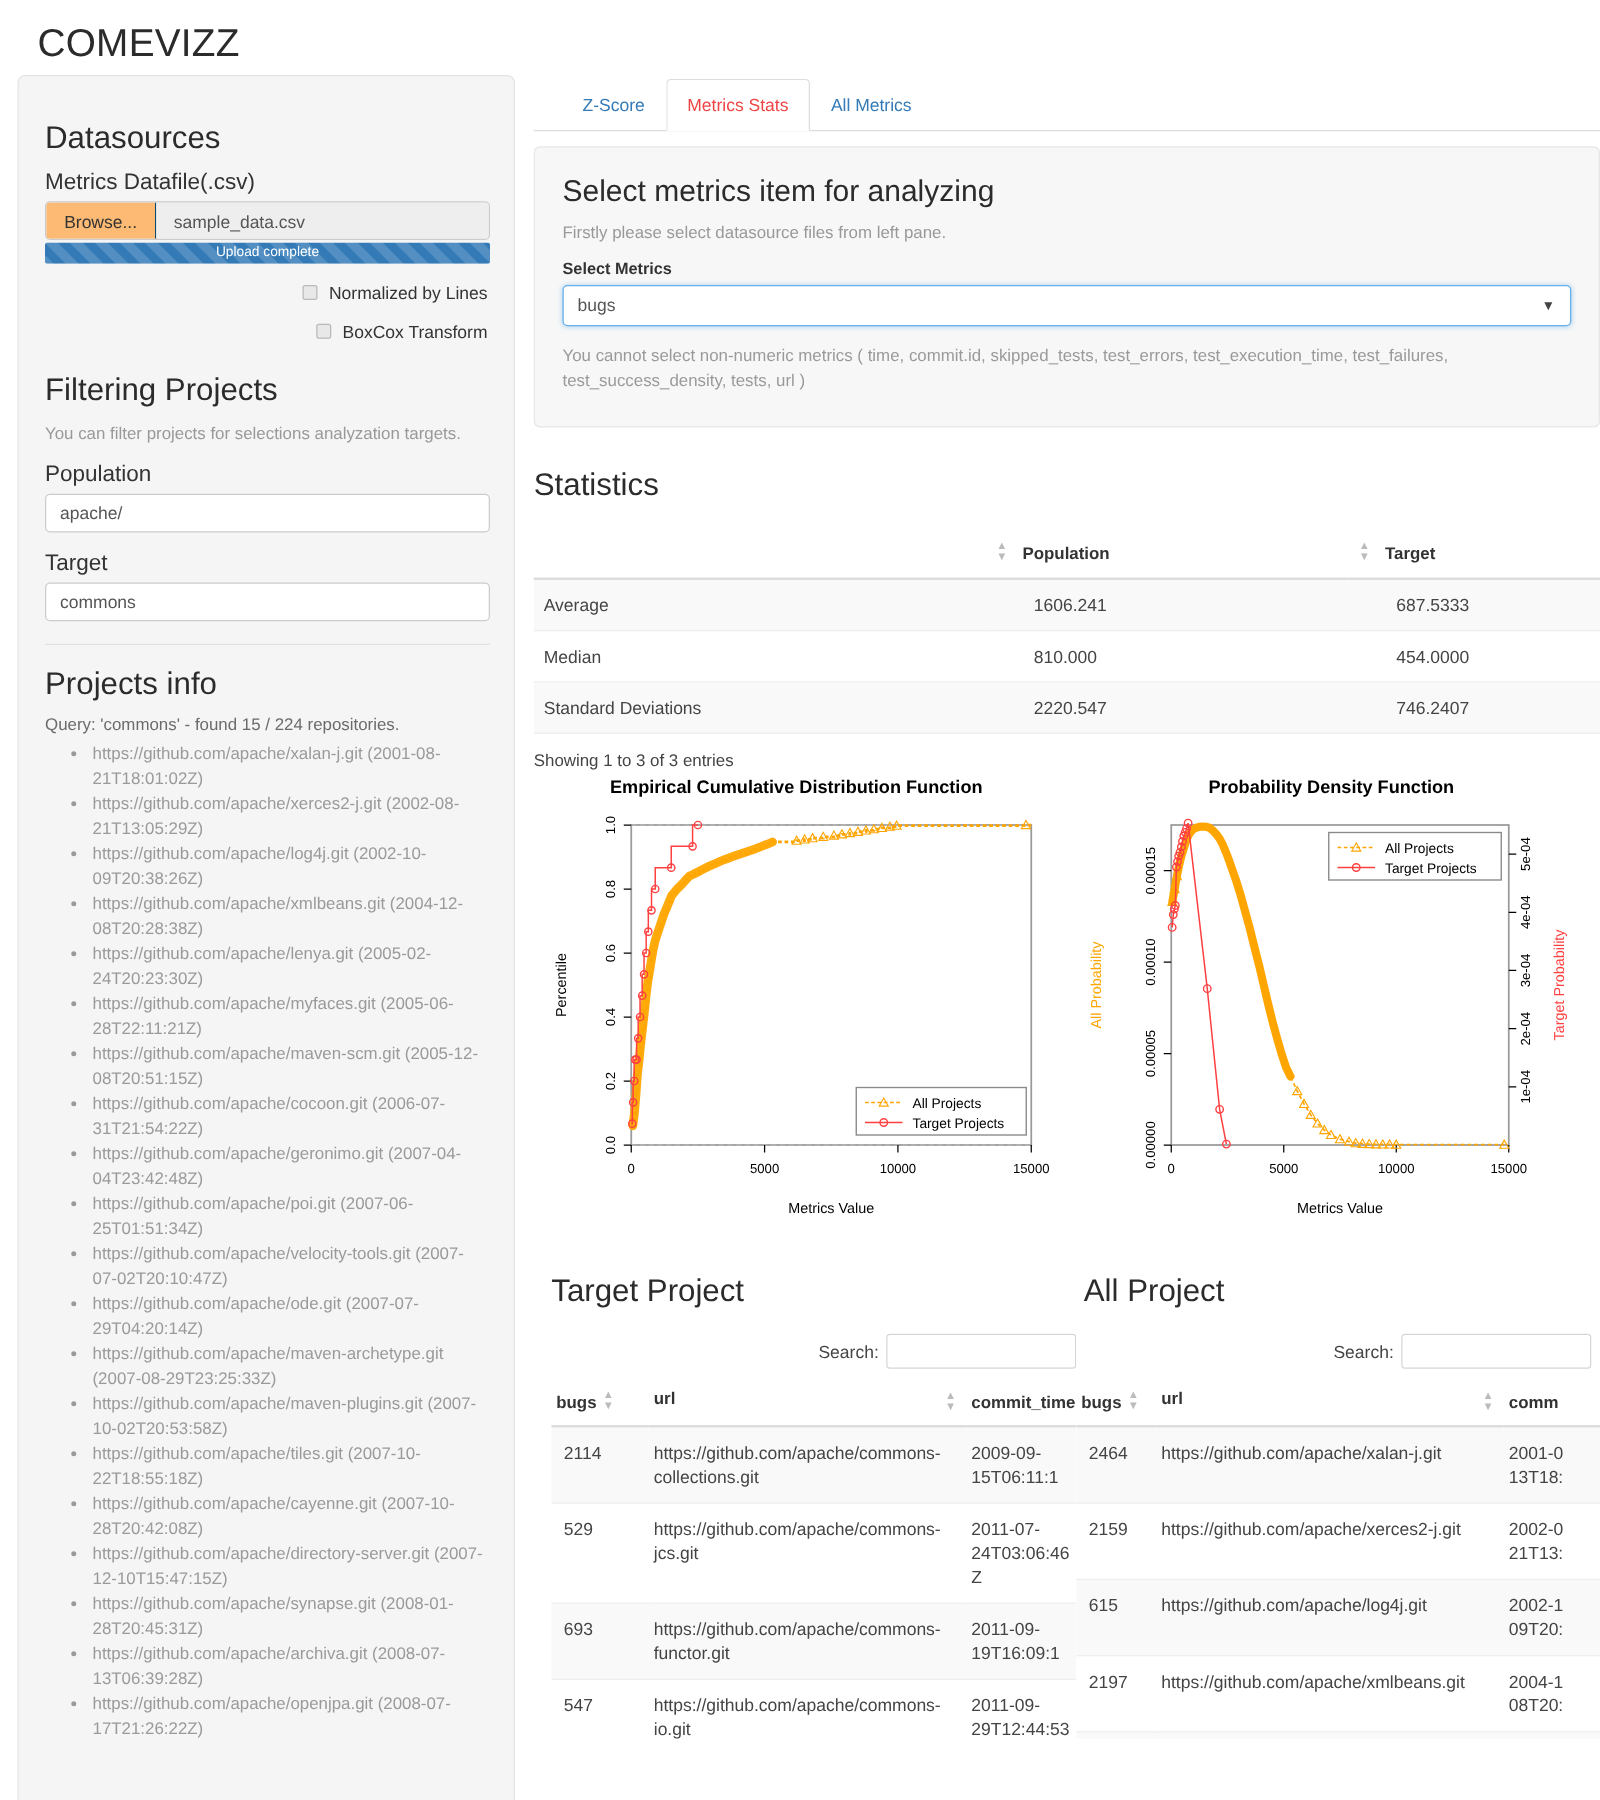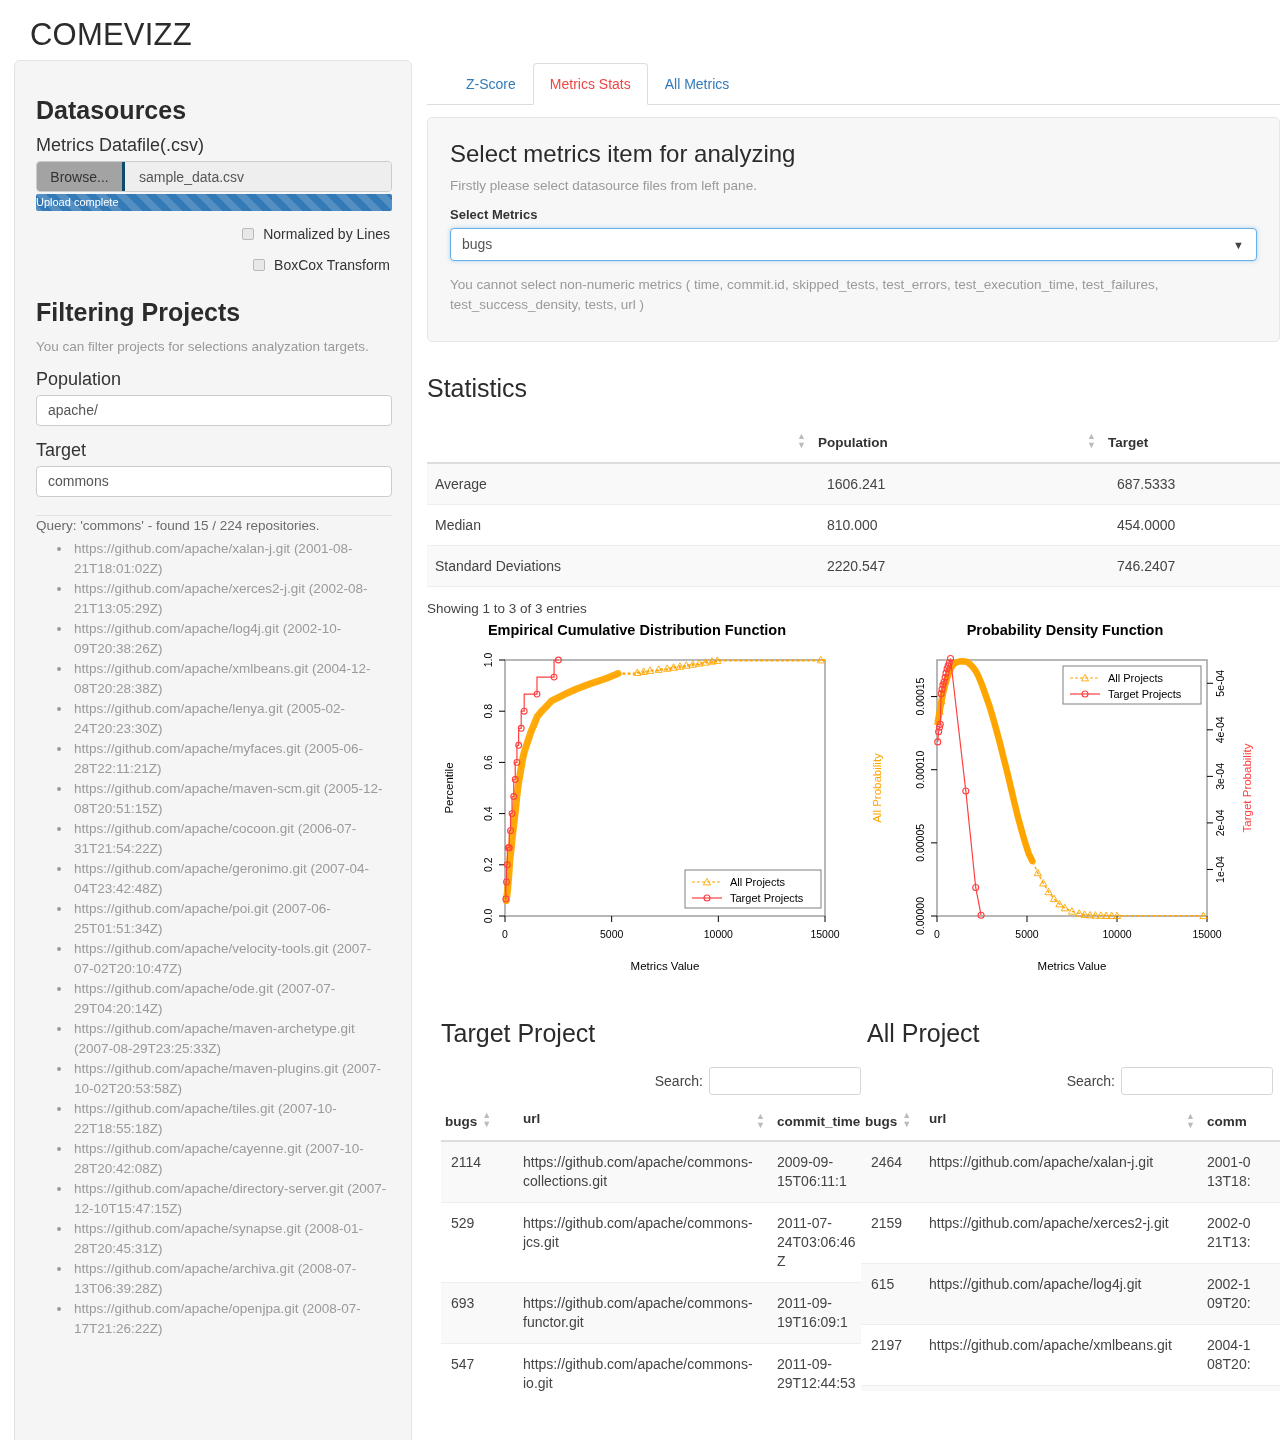--- a/index.html
+++ b/index.html
@@ -24,48 +24,48 @@
   .sidebar {
     position: absolute; left: 14px; top: 60px;
     width: 398px; height: 1395px;
     background: #f5f5f5;
     border: 1px solid #e3e3e3;
     border-radius: 6px;
     padding: 18px 21px 0 21px;
     overflow: hidden;
   }
   .sb-h2 {
-    font-size: 25px; font-weight: 700; color: #2b2b2b;
+    font-size: 25px; font-weight: 400; color: #2b2b2b;
     margin: 16px 0 10px 0; line-height: 30px;
   }
   .sb-label {
     font-size: 18px; font-weight: normal; color: #333;
     margin-bottom: 5px; display: block;
   }
   .file-row { display: flex; width: 356px; height: 31px;
     border: 1px solid #cccccc; border-radius: 4px; overflow: hidden;
     background: #eeeeee; }
   .file-btn {
-    width: 88px; background: #a3a3a3; border-right: 3px solid #0c4a6e;
+    width: 88px; background: #fdba74; border-right: 1px solid #0c4a6e;
     font-size: 14px; color: #333; display: flex; align-items: center;
     justify-content: center;
   }
   .file-name {
     flex: 1; font-size: 14px; color: #555; display: flex;
     align-items: center; padding-left: 14px; background:#eeeeee;
   }
   .progress {
     width: 356px; height: 17px; margin-top: 2px;
     background-color: #337ab7;
     background-image: linear-gradient(45deg,
       rgba(255,255,255,.16) 25%, transparent 25%,
       transparent 50%, rgba(255,255,255,.16) 50%,
       rgba(255,255,255,.16) 75%, transparent 75%, transparent);
     background-size: 20px 20px;
-    color: #fff; font-size: 11px; text-align: left;
+    color: #fff; font-size: 11px; text-align: center;
     line-height: 17px; border-radius: 2px;
   }
   .check-row { display: flex; align-items: center; margin-top: 15px; justify-content: flex-end; }
   .cbox {
     width: 12px; height: 12px; border: 1px solid #b9b9b9;
     background: #e8e8e8; border-radius: 2px; margin-right: 9px;
   }
   .check-label { font-size: 14px; color: #333; }
 
   .sb-help {
@@ -195,20 +195,21 @@
     <div class="sb-help">You can filter projects for selections analyzation targets.</div>
 
     <span class="sb-label">Population</span>
     <div class="txtinput">apache/</div>
 
     <span class="sb-label" style="margin-top:14px;">Target</span>
     <div class="txtinput">commons</div>
 
     <div class="sb-divider"></div>
 
+    <div class="sb-h2">Projects info</div>
     <div class="query-line">Query: 'commons' - found 15 / 224 repositories.</div>
     <ul class="proj-list" id="proj-list">
         <li>https://github.com/apache/xalan-j.git (2001-08-21T18:01:02Z)</li>
         <li>https://github.com/apache/xerces2-j.git (2002-08-21T13:05:29Z)</li>
         <li>https://github.com/apache/log4j.git (2002-10-09T20:38:26Z)</li>
         <li>https://github.com/apache/xmlbeans.git (2004-12-08T20:28:38Z)</li>
         <li>https://github.com/apache/lenya.git (2005-02-24T20:23:30Z)</li>
         <li>https://github.com/apache/myfaces.git (2005-06-28T22:11:21Z)</li>
         <li>https://github.com/apache/maven-scm.git (2005-12-08T20:51:15Z)</li>
         <li>https://github.com/apache/cocoon.git (2006-07-31T21:54:22Z)</li>

